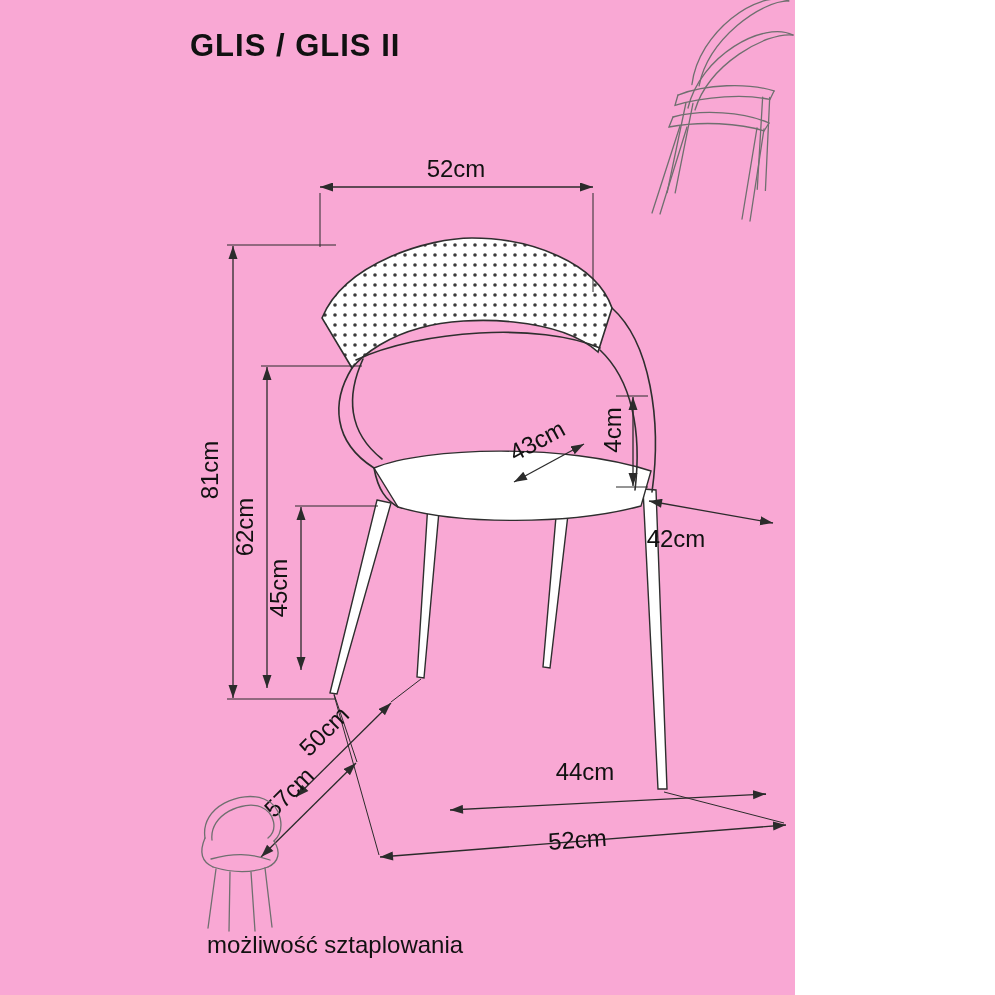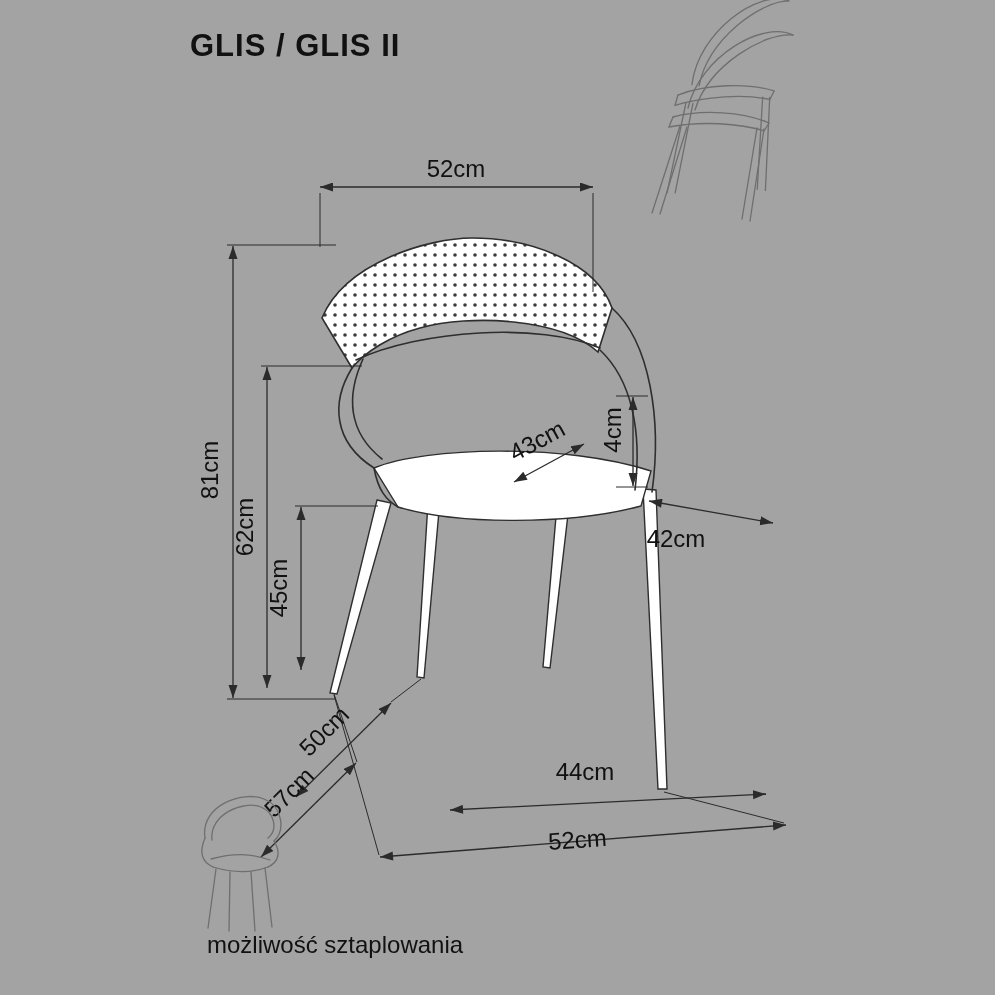--- a/index.html
+++ b/index.html
@@ -1,16 +1,16 @@
 <!DOCTYPE html>
 <html><head>
 <meta charset="utf-8">
 <style>
   html,body{margin:0;padding:0;background:#ffffff;}
-  .stage{position:relative;width:995px;height:995px;background:#a3a3a3;overflow:hidden;
+  .stage{position:relative;width:795px;height:995px;background:#f9a8d4;overflow:hidden;
          font-family:"Liberation Sans",sans-serif;text-align:center;}
   svg{display:block;}
   svg text{font-family:"Liberation Sans",sans-serif;fill:#111111;}
   .title-text{font-size:31px;font-weight:bold;letter-spacing:1px;}
   .dim-label{font-size:24px;}
   .caption-text{font-size:24px;}
   .dim{stroke:#2b2b2b;stroke-width:1.3;fill:none;}
   .ext{stroke:#2b2b2b;stroke-width:1;fill:none;}
   .chair{stroke:#2e2e2e;stroke-width:1.6;fill:none;stroke-linecap:round;}
   .chair-fill{stroke:#2e2e2e;stroke-width:1.4;fill:#ffffff;}

